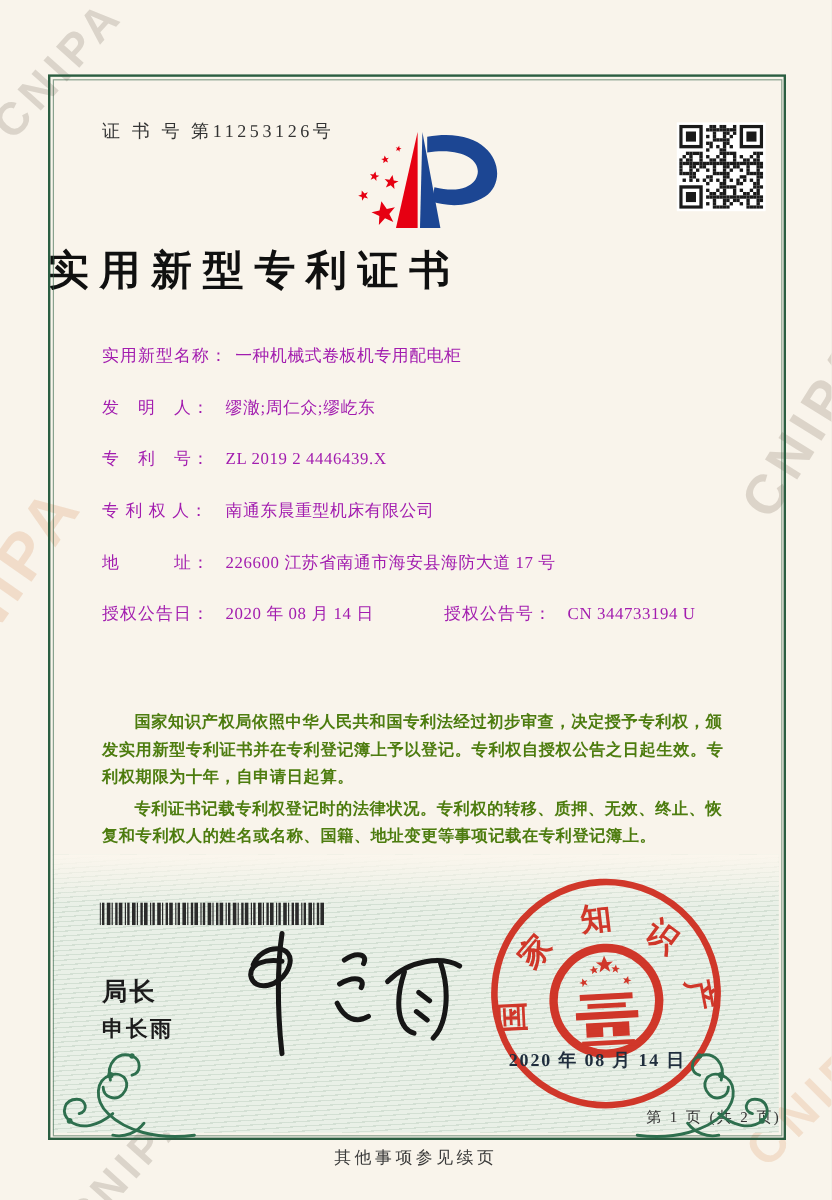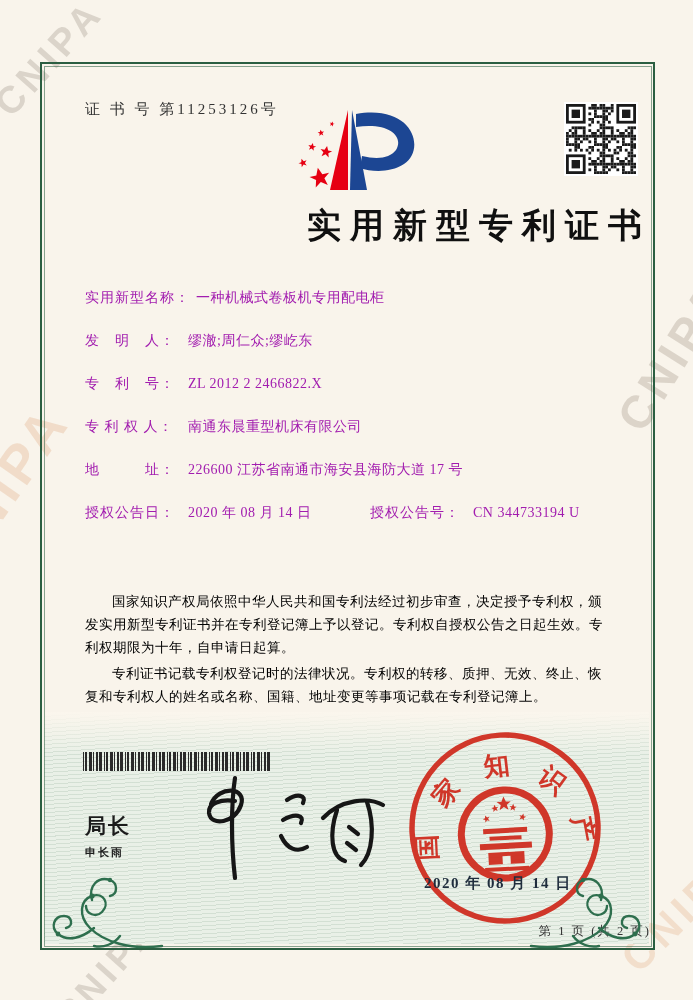--- a/index.html
+++ b/index.html
@@ -33,36 +33,36 @@
     border:2px solid #2b5e41;pointer-events:none;
   }
   .frame::after{
     content:"";position:absolute;inset:1.5px;border:1px solid rgba(43,94,65,.55);
   }
   
   .cert-no{position:absolute;left:85px;top:100px;font-size:15px;letter-spacing:3px;color:#333;}
   .logo{position:absolute;left:272px;top:106px;}
   .qr{position:absolute;left:564px;top:102px;background:#fff;padding:2px;}
   .title{
-    position:absolute;left:40px;top:203px;width:611px;text-align:right;
+    position:absolute;left:40px;top:203px;width:611px;text-align:left;
     font-size:34px;font-weight:bold;letter-spacing:9px;color:#101010;
   }
   
   .rows{position:absolute;left:85px;top:288px;width:535px;font-size:14px;color:#a21caf;}
   .row{height:43px;line-height:20px;position:relative;}
   .lbl{display:inline-block;min-width:97px;letter-spacing:1px;}
   .val{margin-left:6px;letter-spacing:.5px;}
   .grp2{position:absolute;left:285px;top:0;white-space:nowrap;}
   
-  .paras{position:absolute;left:85px;top:590px;width:527px;font-size:13.5px;line-height:23px;color:#000000;}
+  .paras{position:absolute;left:85px;top:590px;width:527px;font-size:13.5px;line-height:23px;color:#4d7c0f;font-weight:bold;}
   .paras p{margin:0 0 3px 0;text-indent:2em;letter-spacing:.5px;}
   
   .barcode{position:absolute;left:83px;top:752px;}
   .issuer-title{position:absolute;left:85px;top:812px;font-size:21px;font-weight:bold;letter-spacing:2px;color:#1c1c1c;font-family:"Liberation Sans","DejaVu Sans",sans-serif;}
-  .issuer-name{position:absolute;left:85px;top:845px;font-size:11px;font-weight:bold;letter-spacing:2px;color:#1c1c1c;font-family:"Liberation Sans","DejaVu Sans",sans-serif;}
+  .issuer-name{position:absolute;left:85px;top:845px;font-size:18px;font-weight:bold;letter-spacing:2px;color:#1c1c1c;font-family:"Liberation Sans","DejaVu Sans",sans-serif;}
   .signature{position:absolute;left:195px;top:772px;}
   .seal{position:absolute;left:405px;top:728px;opacity:.93;transform:rotate(-3deg);}
   .seal-date{
     position:absolute;left:424px;top:874px;font-size:15px;font-weight:bold;
     color:#1f2d3d;letter-spacing:1.5px;z-index:5;
   }
   .page-info{position:absolute;left:40px;top:923px;width:611px;text-align:right;font-size:12.5px;letter-spacing:2px;color:#333;z-index:4;}
   .flourish{position:absolute;z-index:6;}
   .flourish.left{left:34px;top:872px;}
   .flourish.right{left:529px;top:872px;transform:scaleX(-1);}
@@ -352,21 +352,21 @@
   <div class="title">实用新型专利证书</div>
 
   <div class="rows">
     <div class="row">
       <span class="lbl">实用新型名称：</span><span class="val">一种机械式卷板机专用配电柜</span>
     </div>
     <div class="row">
       <span class="lbl">发　明　人：</span><span class="val">缪澈;周仁众;缪屹东</span>
     </div>
     <div class="row">
-      <span class="lbl">专　利　号：</span><span class="val">ZL 2012 2 2466822.X</span>
+      <span class="lbl">专　利　号：</span><span class="val">ZL 2019 2 4446439.X</span>
     </div>
     <div class="row">
       <span class="lbl">专 利 权 人：</span><span class="val">南通东晨重型机床有限公司</span>
     </div>
     <div class="row">
       <span class="lbl">地　　　址：</span><span class="val">226600 江苏省南通市海安县海防大道 17 号</span>
     </div>
     <div class="row">
       <span class="lbl">授权公告日：</span><span class="val">2020 年 08 月 14 日</span>
       <span class="grp2">
@@ -505,14 +505,15 @@
       <path d="M58,28 C54,14 64,4 76,8 C84,11 84,22 76,24"></path>
       <path d="M86,64 C80,72 70,76 60,74"></path>
     </g>
     <g fill="#2e6f4e">
       <circle cx="58" cy="24" r="2.6"></circle>
         <circle cx="24" cy="62" r="2.4"></circle>
         <circle cx="76" cy="8" r="2.2"></circle>
     </g>
   </svg>
 
+  <div class="note">其他事项参见续页</div>
 
 </div>
 
 </body></html>

